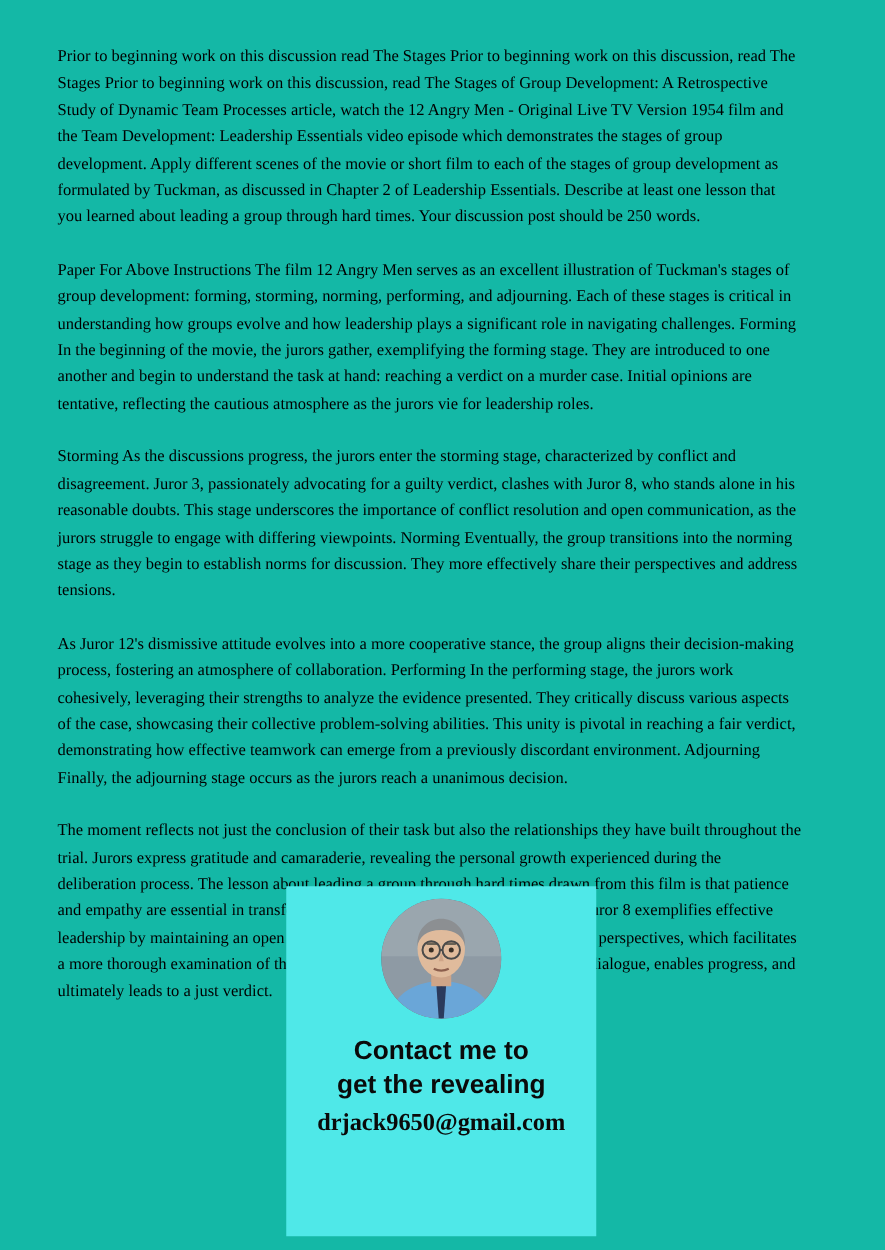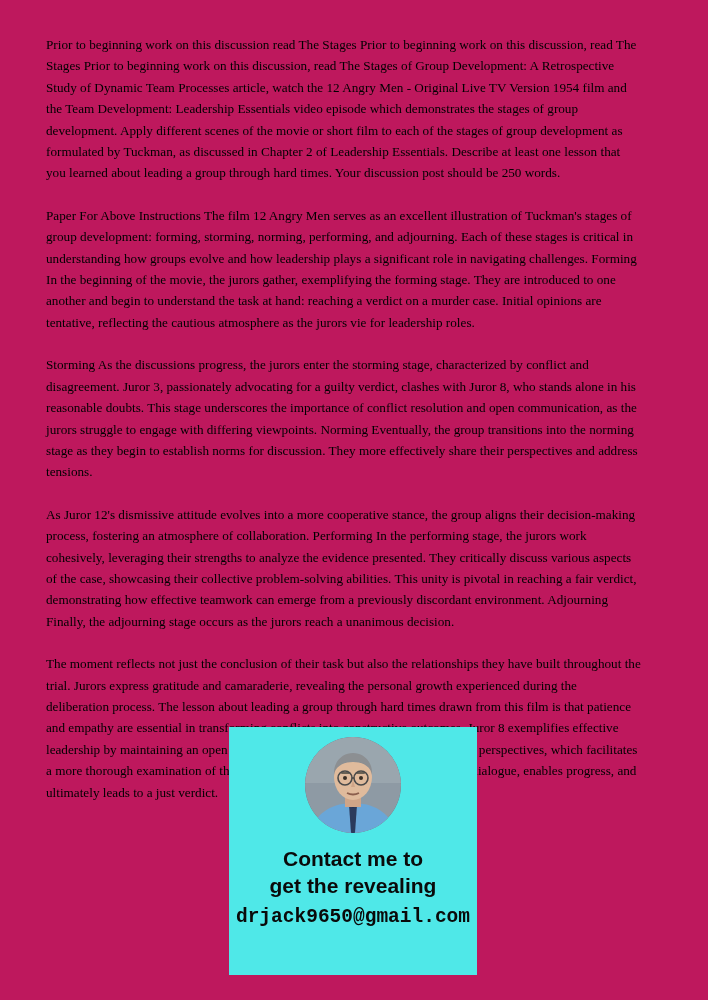--- a/index.html
+++ b/index.html
@@ -14,21 +14,21 @@
     color: #000000;
     position: relative;
     overflow: hidden;
   }
   .page {
     position: absolute;
     left: 0;
     top: 0;
     width: 708px;
     height: 1000px;
-    background: #be185d;
+    background: #14b8a6;
   }
   .doc-body {
     position: absolute;
     left: 46px;
     top: 34px;
     width: 596px;
   }
   .para {
     font-size: 13.2px;
     line-height: 21.4px;
@@ -36,23 +36,23 @@
     margin: 0 0 21px 0;
     color: #000000;
   }
   .para:last-child {
     margin-bottom: 0;
   }
   
   .overlay-card {
     position: absolute;
     left: 229px;
-    top: 727px;
+    top: 709px;
     width: 248px;
-    height: 248px;
+    height: 280px;
     background: #4fe8e8;
     box-sizing: border-box;
     display: flex;
     flex-direction: column;
     align-items: center;
     padding-top: 10px;
   }
   .avatar {
     width: 96px;
     height: 96px;
@@ -71,21 +71,21 @@
     text-align: center;
     font-family: "Liberation Sans", sans-serif;
     font-weight: bold;
     font-size: 21px;
     line-height: 27px;
     color: #0a0a0a;
   }
   .overlay-email {
     margin-top: 6px;
     text-align: center;
-    font-family: Liberation Mono, monospace;
+    font-family: Liberation Serif, serif;
     font-weight: bold;
     font-size: 19.5px;
     line-height: 24px;
     color: #0a0a0a;
   }
 </style>
 </head>
 <body>
 
 <div class="page">

